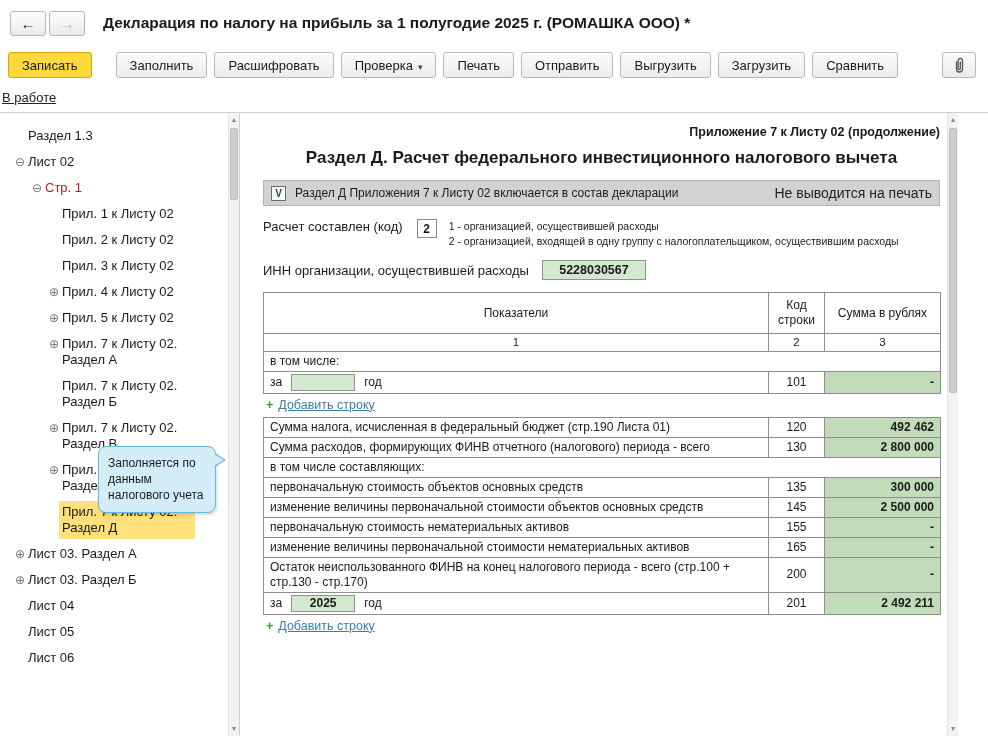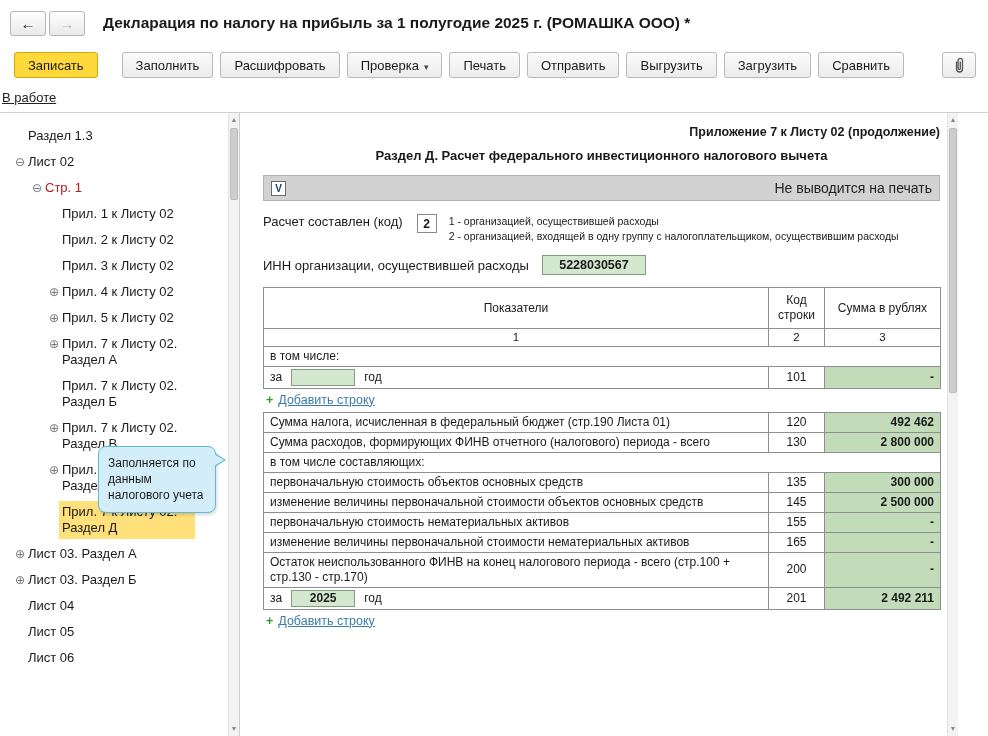--- a/index.html
+++ b/index.html
@@ -9,21 +9,21 @@
 
   
   .titlebar { height:46px; display:flex; align-items:center; padding-left:10px; }
   .nav-btn { width:36px; height:25px; border:1px solid #b5b5b5; background:linear-gradient(#ffffff,#e9e9e9);
              border-radius:3px; font-size:15px; line-height:1; cursor:pointer; color:#222; font-family:inherit; }
   .nav-btn + .nav-btn { margin-left:3px; }
   .nav-btn.disabled { color:#b8b8b8; }
   .title { margin-left:18px; font-size:15.5px; font-weight:bold; white-space:nowrap; }
 
   
-  .toolbar { height:38px; display:flex; align-items:center; gap:7px; padding:0 12px 0 14px; }
+  .toolbar { height:38px; display:flex; align-items:center; gap:7px; padding:0 12px 0 8px; }
   .btn { height:26px; padding:0 13px; font-size:13px; border:1px solid #b8b8b8; border-radius:3px;
          background:linear-gradient(#fbfbfb,#ececec); color:#1a1a1a; cursor:pointer; font-family:inherit; white-space:nowrap; }
   .btn-primary { background:#ffd93b; border-color:#cfa90a; }
   .btn .caret { font-size:9px; margin-left:5px; color:#444; }
   .btn-attach { margin-left:auto; width:34px; padding:0; display:flex; align-items:center; justify-content:center; }
   .gap-after-save { width:10px; }
 
   
   .status-row { height:26px; padding:0 2px; display:flex; align-items:center; }
   .status-link { font-size:13px; color:#222; text-decoration:underline; cursor:pointer; }
@@ -57,21 +57,21 @@
   .main-sb { left:706px; }
   .sb-arrow { position:absolute; left:0; right:0; height:12px; font-size:7px; color:#888; text-align:center; line-height:12px; cursor:pointer; }
   .sb-arrow.up { top:1px; } .sb-arrow.down { bottom:1px; }
   .sb-thumb { position:absolute; left:1px; right:1px; background:#cdcdcd; border:1px solid #bcbcbc; border-radius:2px; cursor:pointer; }
   .tree-sb .sb-thumb { top:15px; height:72px; }
   .main-sb .sb-thumb { top:15px; height:265px; }
 
   
   .form-area { padding:12px 0 0 22px; width:700px; }
   .appendix-header { width:677px; text-align:right; font-weight:bold; font-size:12.5px; margin-bottom:9px; }
-  .section-title { width:677px; text-align:center; font-weight:bold; font-size:13px; margin-bottom:12px; }
+  .section-title { width:677px; text-align:center; font-weight:bold; font-size:17px; margin-bottom:12px; }
 
   .include-bar { width:677px; background:#d2d2d2; border:1px solid #b2b2b2; display:flex; align-items:center;
                  gap:9px; padding:4px 7px; margin-bottom:13px; }
   .checkbox { width:15px; height:15px; background:#fff; border:1px solid #6a6a6a; display:flex; align-items:center;
               justify-content:center; font-size:10px; font-weight:bold; color:#14406e; cursor:pointer; flex:0 0 15px; }
   .include-label { font-size:12px; }
   .include-note { margin-left:auto; font-size:14px; color:#222; white-space:nowrap; }
 
   .calc-row { display:flex; align-items:flex-start; margin-bottom:11px; font-size:13px; }
   .calc-box { width:20px; height:19px; border:1px solid #8a8a8a; background:#fff; display:inline-flex; align-items:center;
@@ -224,20 +224,21 @@
     <div class="main-panel">
       <div class="form-area">
 
         <div class="appendix-header">Приложение 7 к Листу 02 (продолжение)</div>
         <div class="section-title">Раздел Д. Расчет федерального инвестиционного налогового вычета</div>
 
         <div class="include-bar">
           <span class="checkbox">
               <span>V</span>
             </span>
+          <span class="include-label">Раздел Д Приложения 7 к Листу 02 включается в состав декларации</span>
           <span class="include-note">Не выводится на печать</span>
         </div>
 
         <div class="calc-row">
           <span>Расчет составлен (код)</span>
           <span class="calc-box">2</span>
           <span class="calc-legend">
             <div>1 - организацией, осуществившей расходы</div>
             <div>2 - организацией, входящей в одну группу с налогоплательщиком, осуществившим расходы</div>
           </span>

